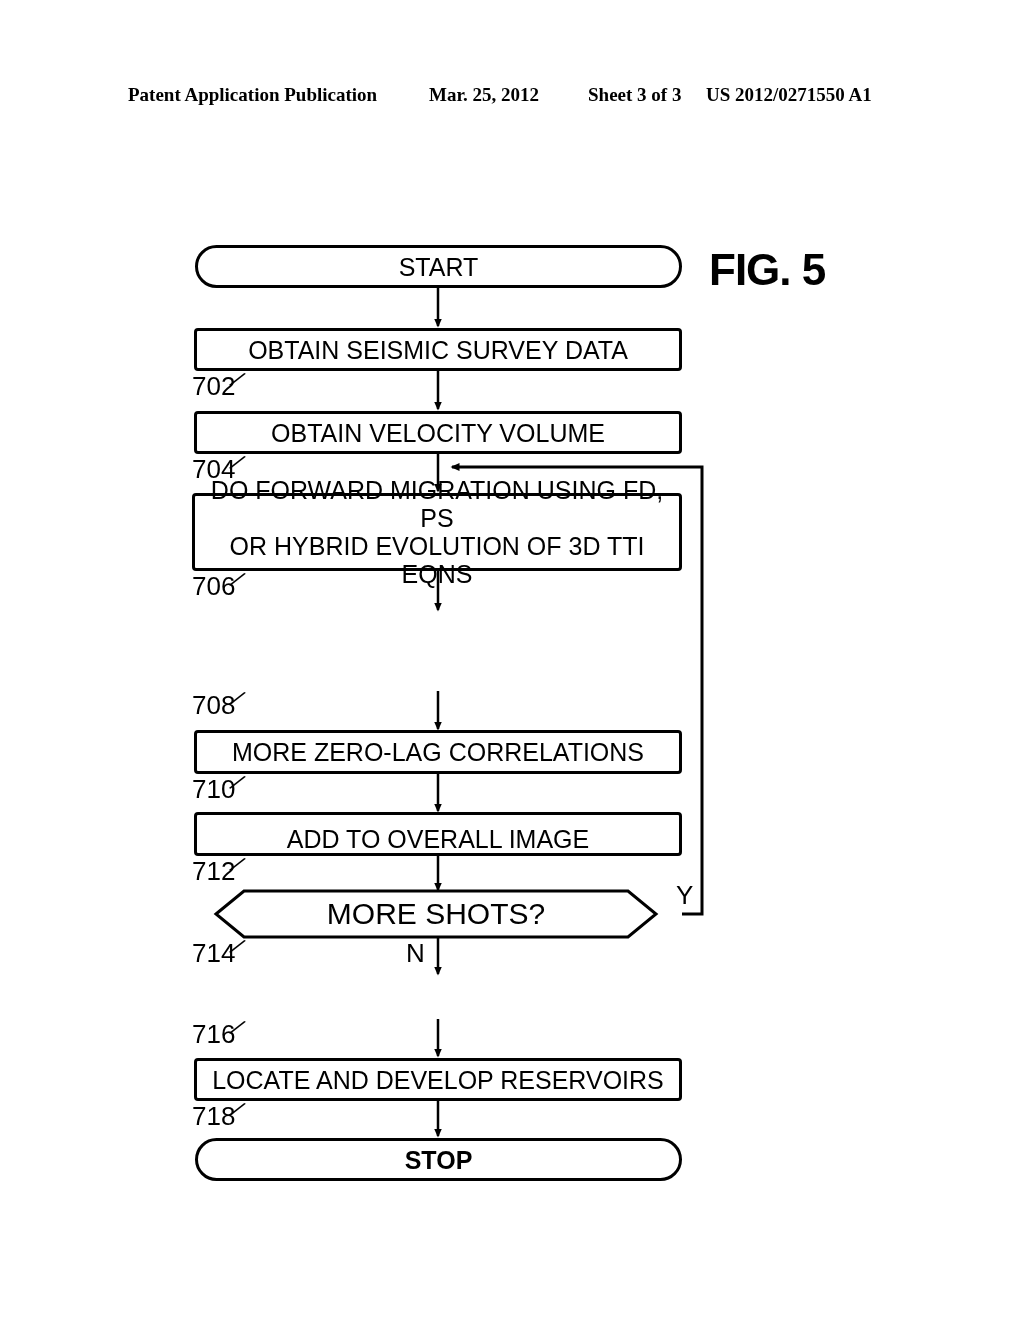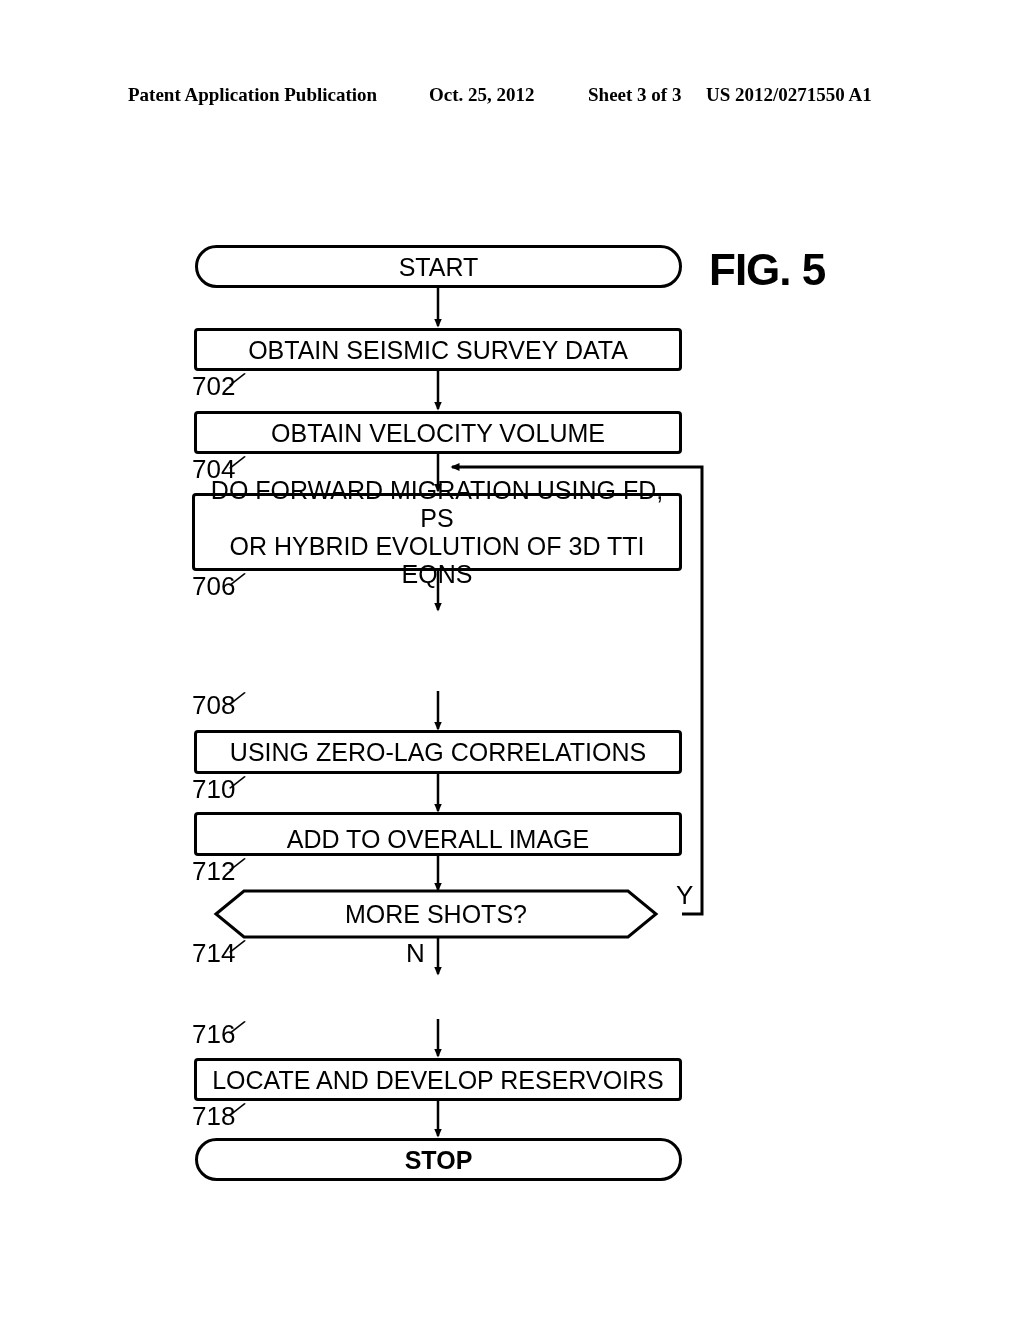--- a/index.html
+++ b/index.html
@@ -85,21 +85,21 @@
   .decision-text {
     position: absolute;
     left: 0;
     top: 0;
     width: 100%;
     height: 100%;
     display: flex;
     align-items: center;
     justify-content: center;
     font-family: "Liberation Sans", sans-serif;
-    font-size: 25px;
+    font-size: 30px;
   }
 
   
   .refnum {
     position: absolute;
     font-family: "Liberation Sans", sans-serif;
     font-size: 26px;
     letter-spacing: 0px;
     white-space: nowrap;
   }
@@ -123,21 +123,21 @@
     width: 1024px;
     height: 1320px;
     pointer-events: none;
   }
 </style>
 </head>
 <body>
 
 <div class="page-header">
   <span class="hdr-pub">Patent Application Publication</span>
-  <span class="hdr-date">Oct. 25, 2012</span>
+  <span class="hdr-date">Mar. 25, 2012</span>
   <span class="hdr-sheet">Sheet 3 of 3</span>
   <span class="hdr-num">US 2012/0271550 A1</span>
 </div>
 
 <div class="fig-label">FIG. 5</div>
 
 <div class="flow">
 
   <svg class="wires" viewBox="0 0 1024 1320" xmlns="http://www.w3.org/2000/svg">
     <defs>
@@ -196,21 +196,21 @@
   </div>
   <div class="refnum" style="left:192px; top:571px;">
     <span>706</span><span class="tick">⁄</span>
   </div>
 
   <div class="refnum" style="left:192px; top:690px;">
     <span>708</span><span class="tick">⁄</span>
   </div>
 
   <div class="node process" style="left:194px; top:730px; width:488px; height:44px;">
-    <span>USING ZERO-LAG CORRELATIONS</span>
+    <span>MORE ZERO-LAG CORRELATIONS</span>
   </div>
   <div class="refnum" style="left:192px; top:774px;">
     <span>710</span><span class="tick">⁄</span>
   </div>
 
   <div class="node process" style="left:194px; top:812px; width:488px; height:44px;align-items:flex-end;">
     <span>ADD TO OVERALL IMAGE</span>
   </div>
   <div class="refnum" style="left:192px; top:856px;">
     <span>712</span><span class="tick">⁄</span>

